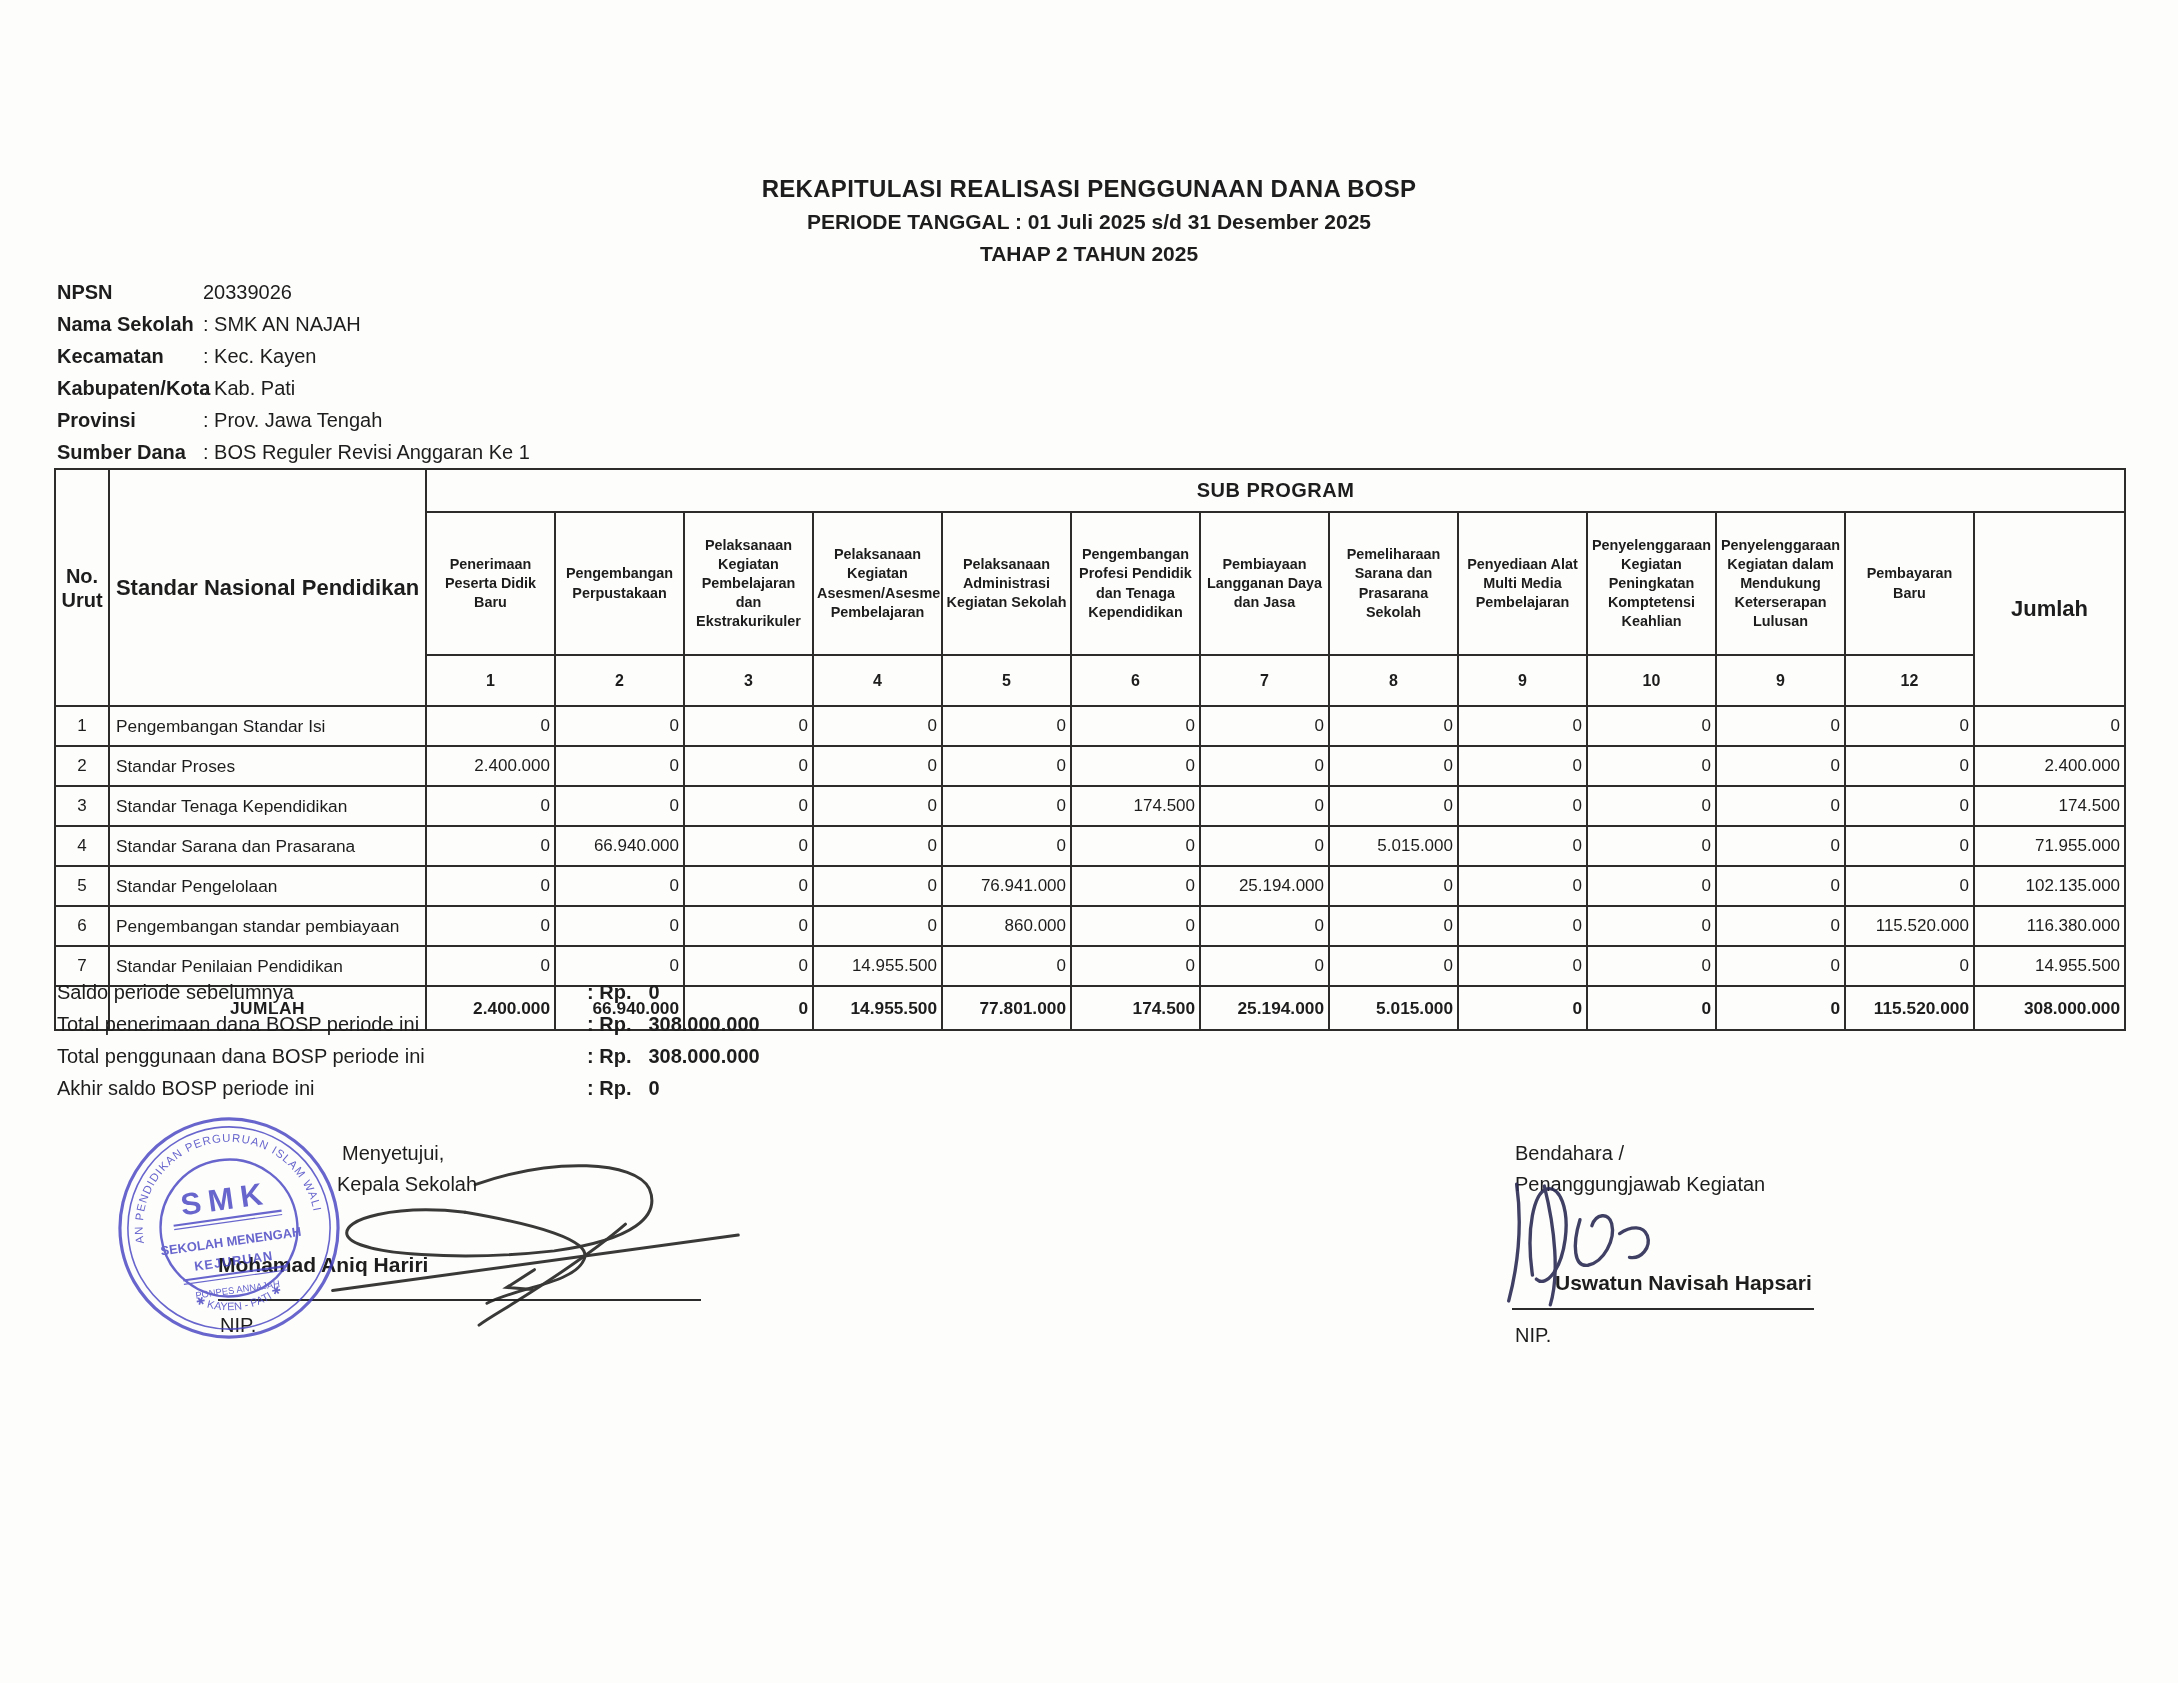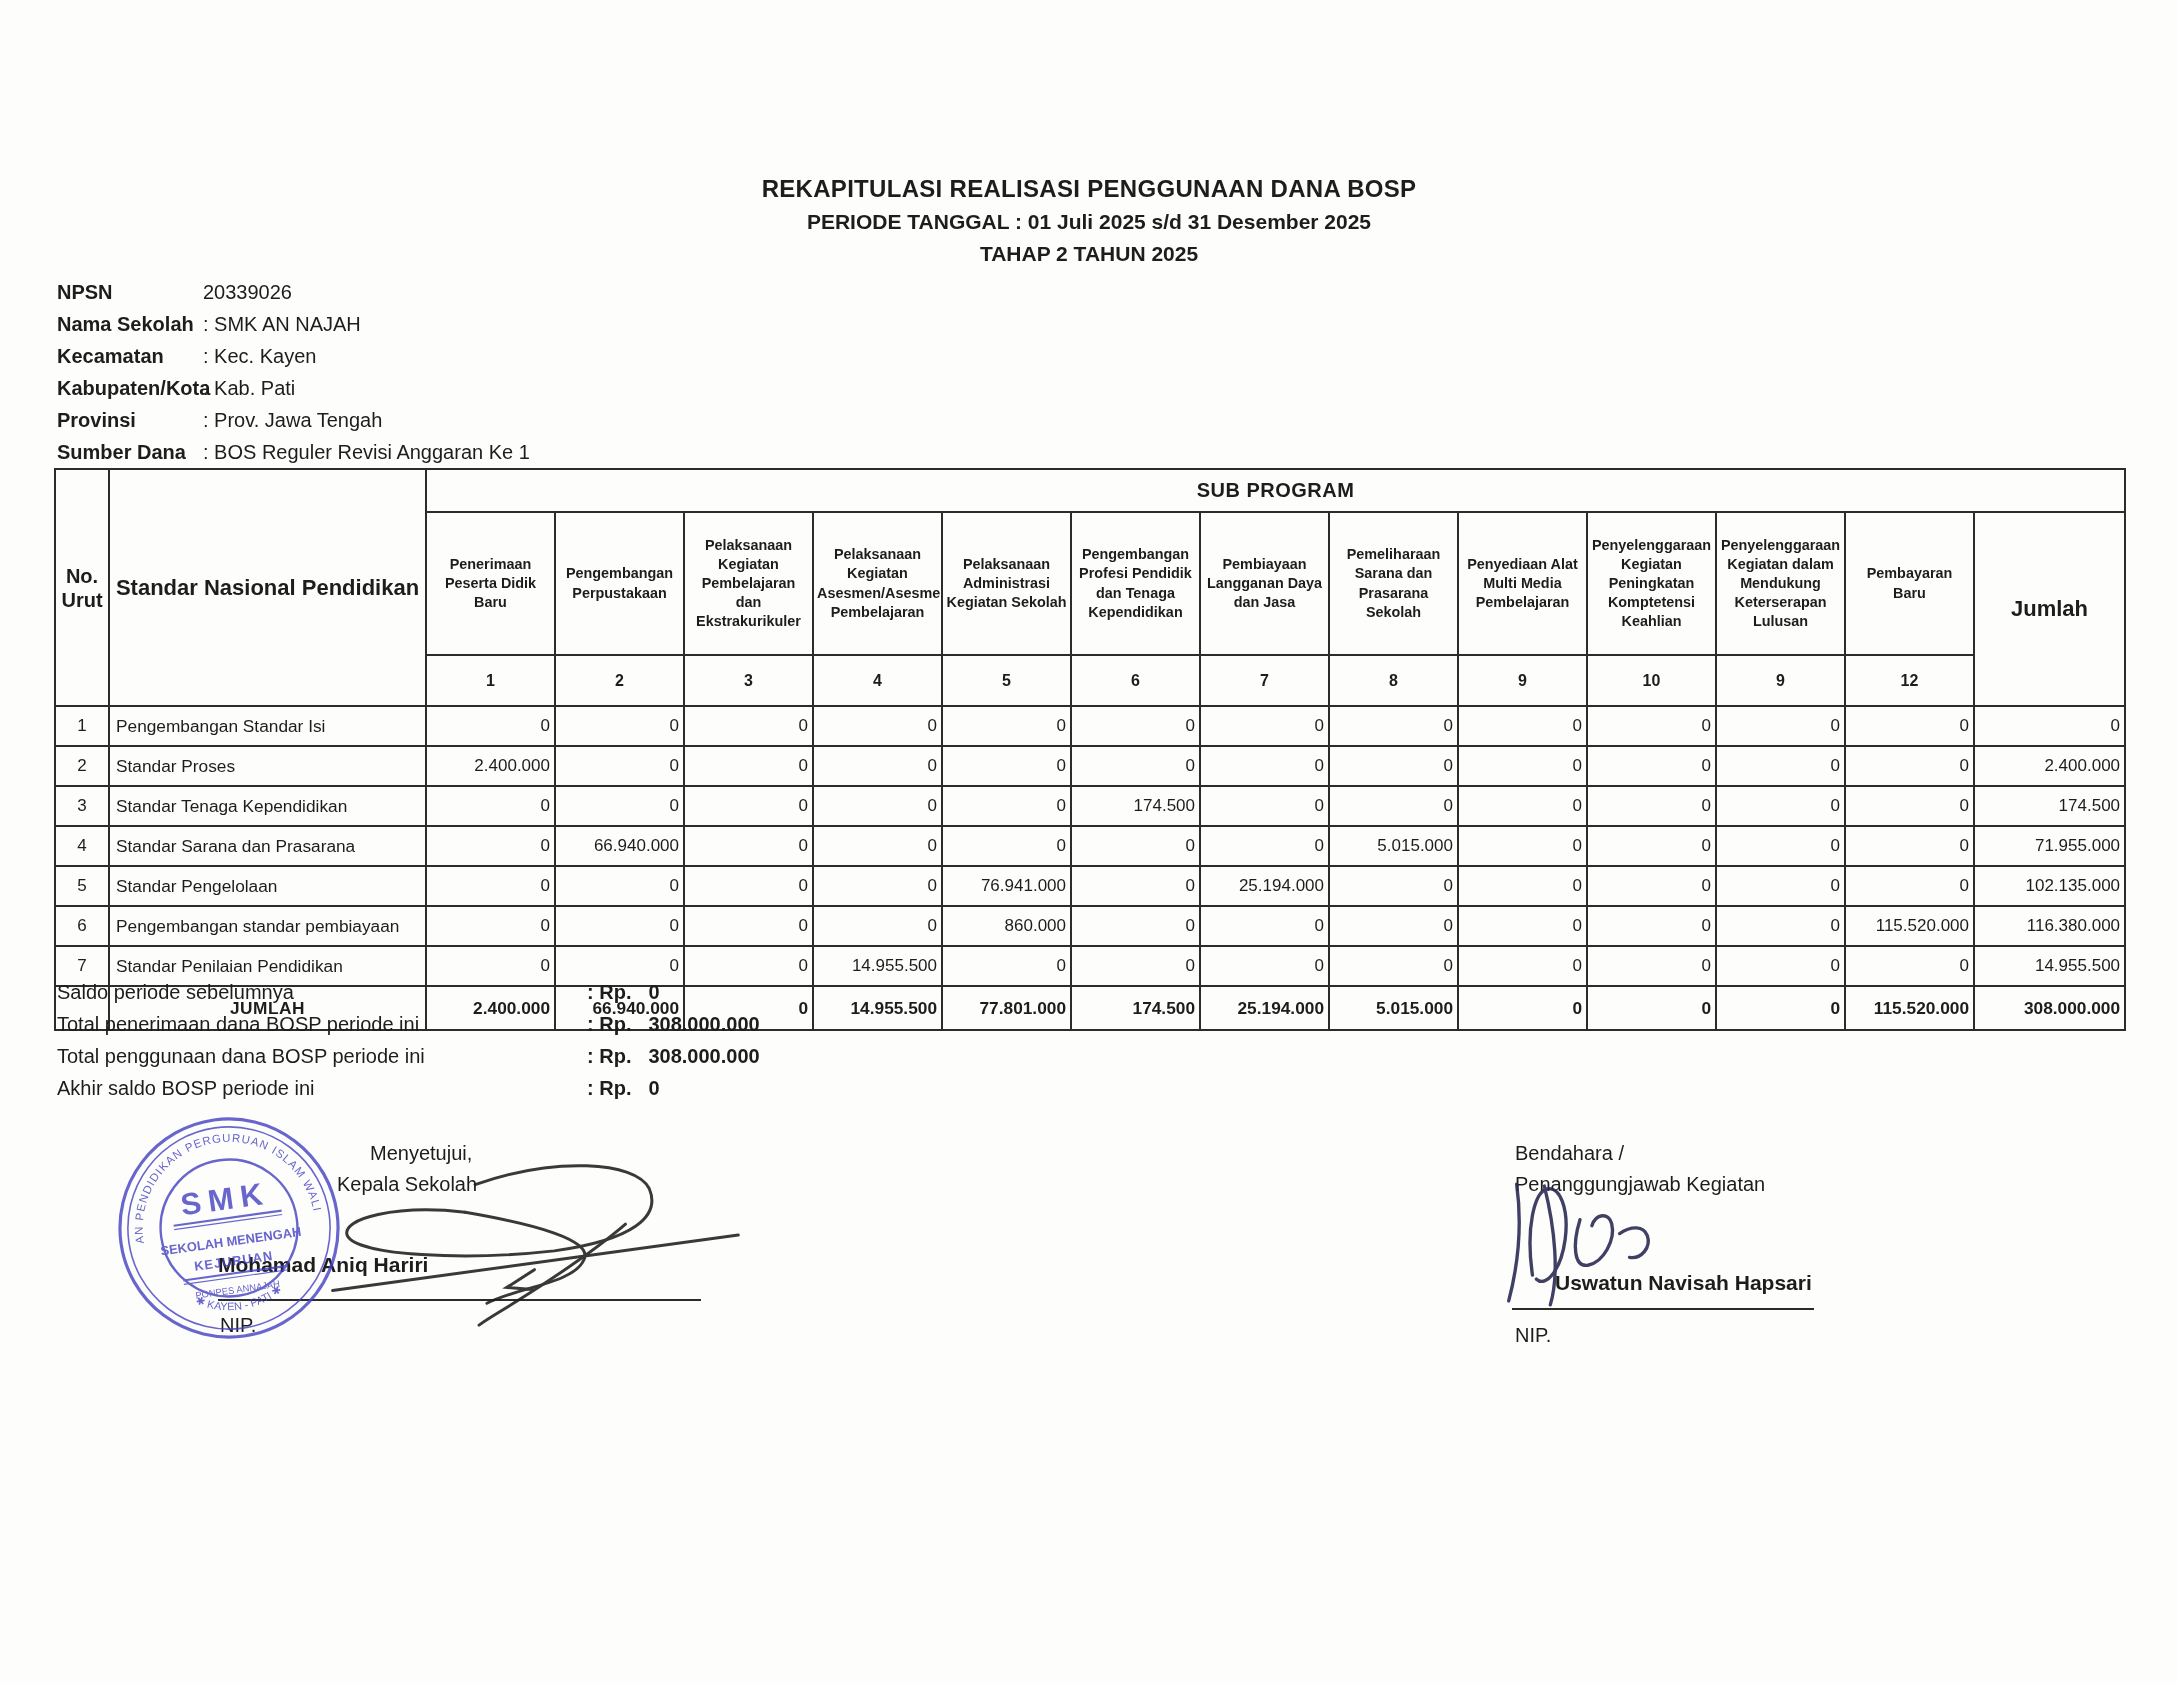--- a/index.html
+++ b/index.html
@@ -263,21 +263,21 @@
     </table>
   </div>
 
   <div class="summary-block" id="summary-block">
       <div class="summary-row"><span class="summary-label">Saldo periode sebelumnya</span><span class="summary-rp">: Rp.</span><span class="summary-value">0</span></div>
       <div class="summary-row"><span class="summary-label">Total penerimaan dana BOSP periode ini</span><span class="summary-rp">: Rp.</span><span class="summary-value">308.000.000</span></div>
       <div class="summary-row"><span class="summary-label">Total penggunaan dana BOSP periode ini</span><span class="summary-rp">: Rp.</span><span class="summary-value">308.000.000</span></div>
       <div class="summary-row"><span class="summary-label">Akhir saldo BOSP periode ini</span><span class="summary-rp">: Rp.</span><span class="summary-value">0</span></div>
     </div>
 
-  <div class="abs sig-text z-text" style="left:342px;top:1137px;margin-left:28px;">Menyetujui,</div>
+  <div class="abs sig-text z-text" style="left:342px;top:1137px;">Menyetujui,</div>
   <div class="abs sig-text z-text" style="left:337px;top:1168px;">Kepala Sekolah</div>
   <div class="abs sig-name z-text" style="left:218px;top:1253px;">Mohamad Aniq Hariri</div>
   <div class="abs sig-line" style="left:218px;top:1299px;width:483px;"></div>
   <div class="abs sig-text z-text" style="left:220px;top:1309px;">NIP.</div>
 
   <div class="abs sig-text z-text" style="left:1515px;top:1137px;">Bendahara /</div>
   <div class="abs sig-text z-text" style="left:1515px;top:1168px;">Penanggungjawab Kegiatan</div>
   <div class="abs sig-name z-text" style="left:1515px;top:1271px;padding-left:40px;">Uswatun Navisah Hapsari</div>
   <div class="abs sig-line" style="left:1512px;top:1308px;width:302px;"></div>
   <div class="abs sig-text z-text" style="left:1515px;top:1319px;">NIP.</div>

